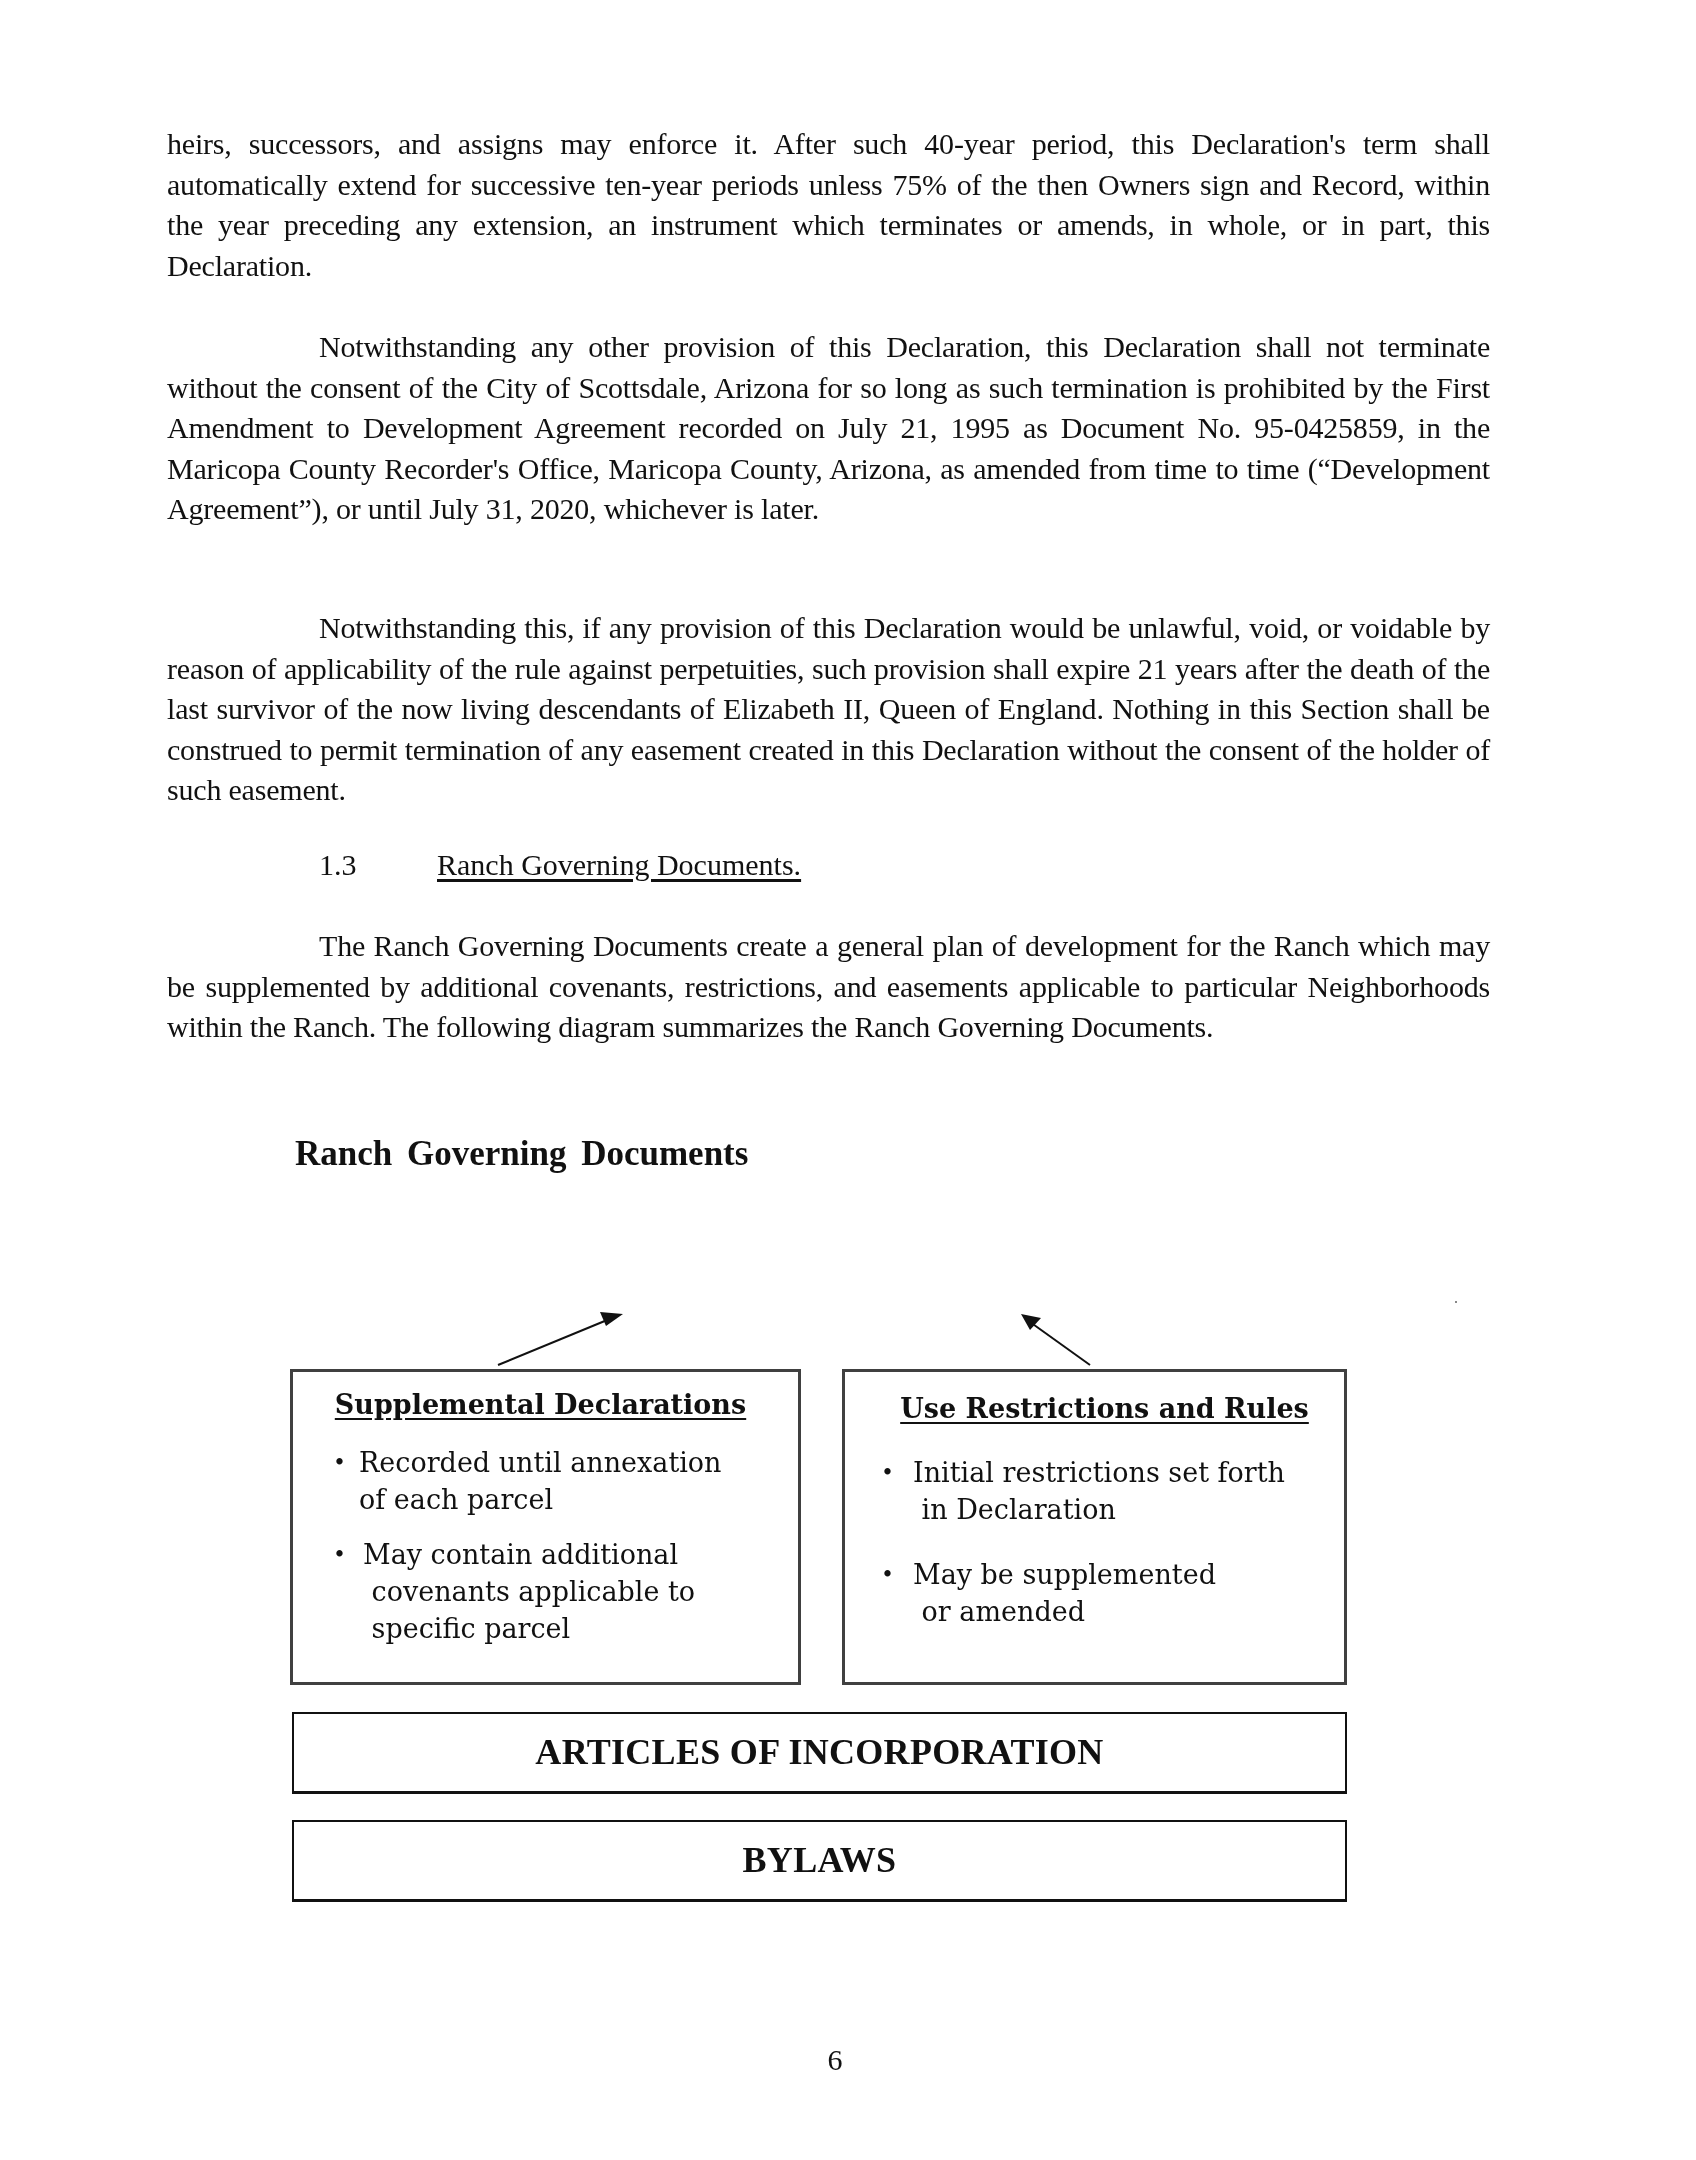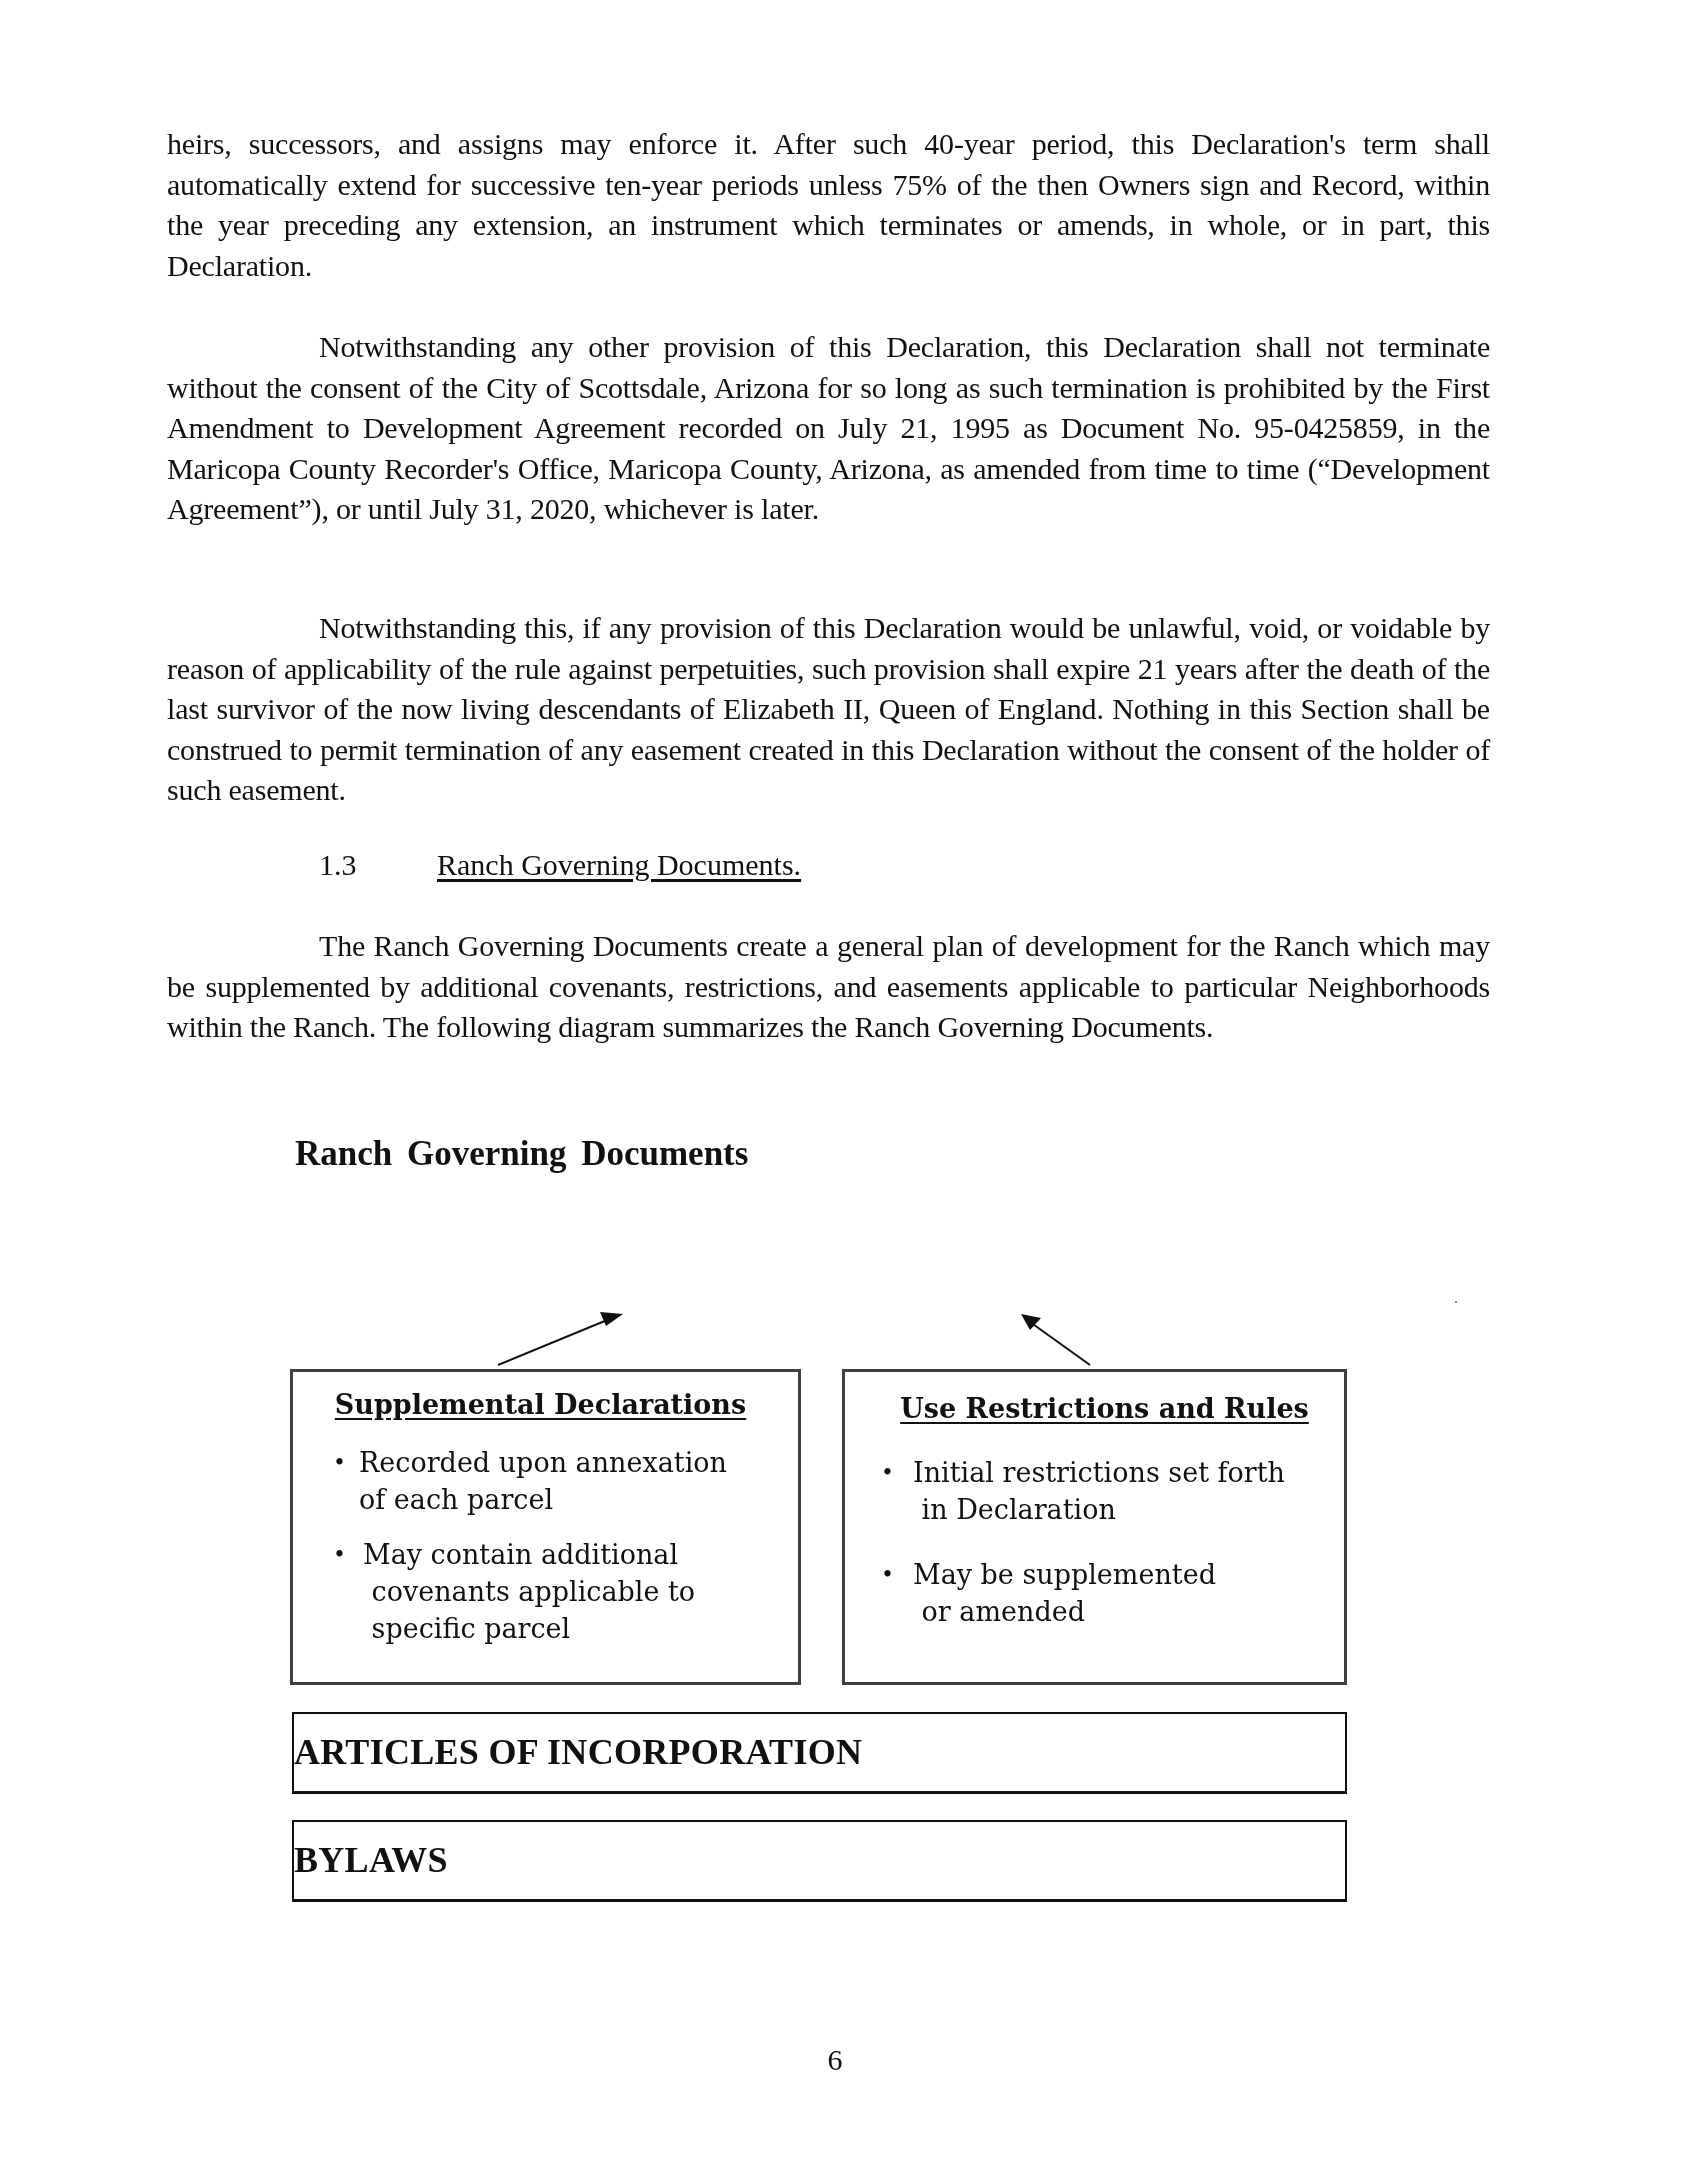--- a/index.html
+++ b/index.html
@@ -40,21 +40,21 @@
   .subbox li .bullet { position: absolute; left: 24px; top: 0; font-size: 22px; }
   #box-supp ul { margin-top: 22px; }
   #box-supp li:nth-child(2) { margin-top: 18px; }
   #box-use ul { margin-top: 28px; }
   #box-use li:nth-child(2) { margin-top: 28px; }
   #box-supp li .bullet { left: 20px; }
   #box-use li { padding-left: 48px; }
   #box-use li .bullet { left: 16px; }
 
   .wide { left: 292px; width: 1055px; height: 82px; border: 2px solid #111; border-bottom-width: 3px;
-          text-align: left; font-weight: bold; font-size: 36px; line-height: 76px; letter-spacing: 0.3px; }
+          text-align: center; font-weight: bold; font-size: 36px; line-height: 76px; letter-spacing: 0.3px; }
   #box-articles { top: 1712px; }
   #box-bylaws { top: 1820px; }
 
   .arrows { position: absolute; left: 0; top: 0; width: 1696px; height: 2160px; pointer-events: none; }
 
   .page-num { position: absolute; top: 2042px; left: 0; width: 1696px; text-align: center;
               font-size: 30px; line-height: 36px; margin-left: -13px; }
   .speck { position: absolute; left: 1455px; top: 1301px; width: 2px; height: 2px; background: #888; }
 </style>
 </head>
@@ -89,21 +89,21 @@
       <line x1="1090" y1="1365" x2="1030" y2="1322" stroke="#111" stroke-width="2"></line>
       <path d="M1021,1314 L1041,1318 L1030,1330 Z" fill="#111"></path>
     </g>
   </svg>
 
   <div class="box subbox" id="box-supp">
     <div class="head">Supplemental Declarations</div>
     <ul>
       <li>
         <span class="bullet">•</span>
-        <span style="white-space:pre-line; margin-left:-4px; display:inline-block;">Recorded upon annexation
+        <span style="white-space:pre-line; margin-left:-4px; display:inline-block;">Recorded until annexation
 of each parcel</span>
       </li>
       <li>
         <span class="bullet">•</span>
         <span style="white-space:pre; display:inline-block;">May contain additional
  covenants applicable to
  specific parcel</span>
       </li>
     </ul>
   </div>

